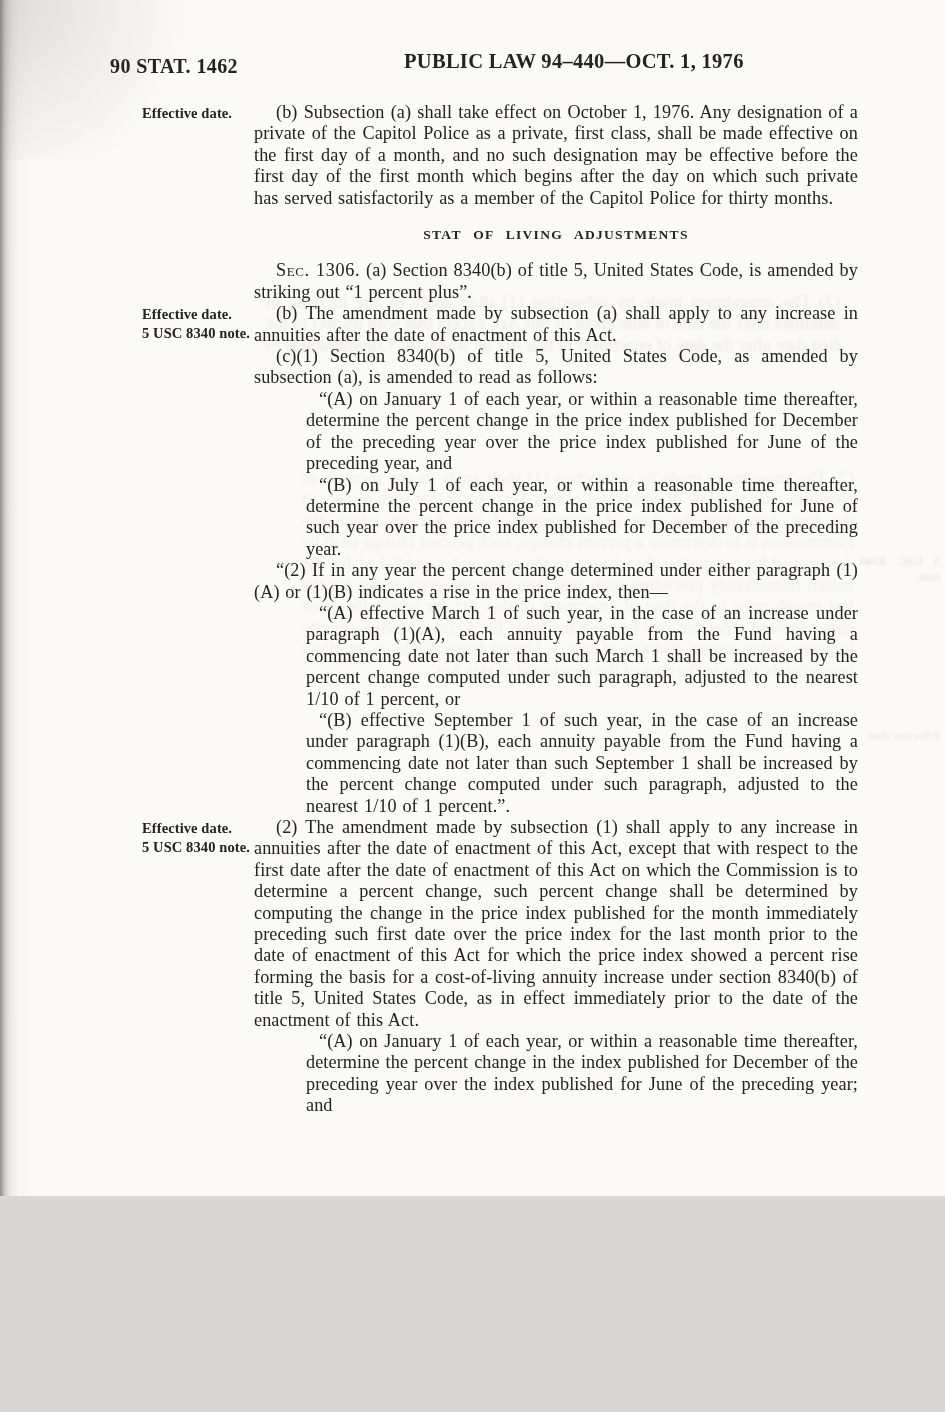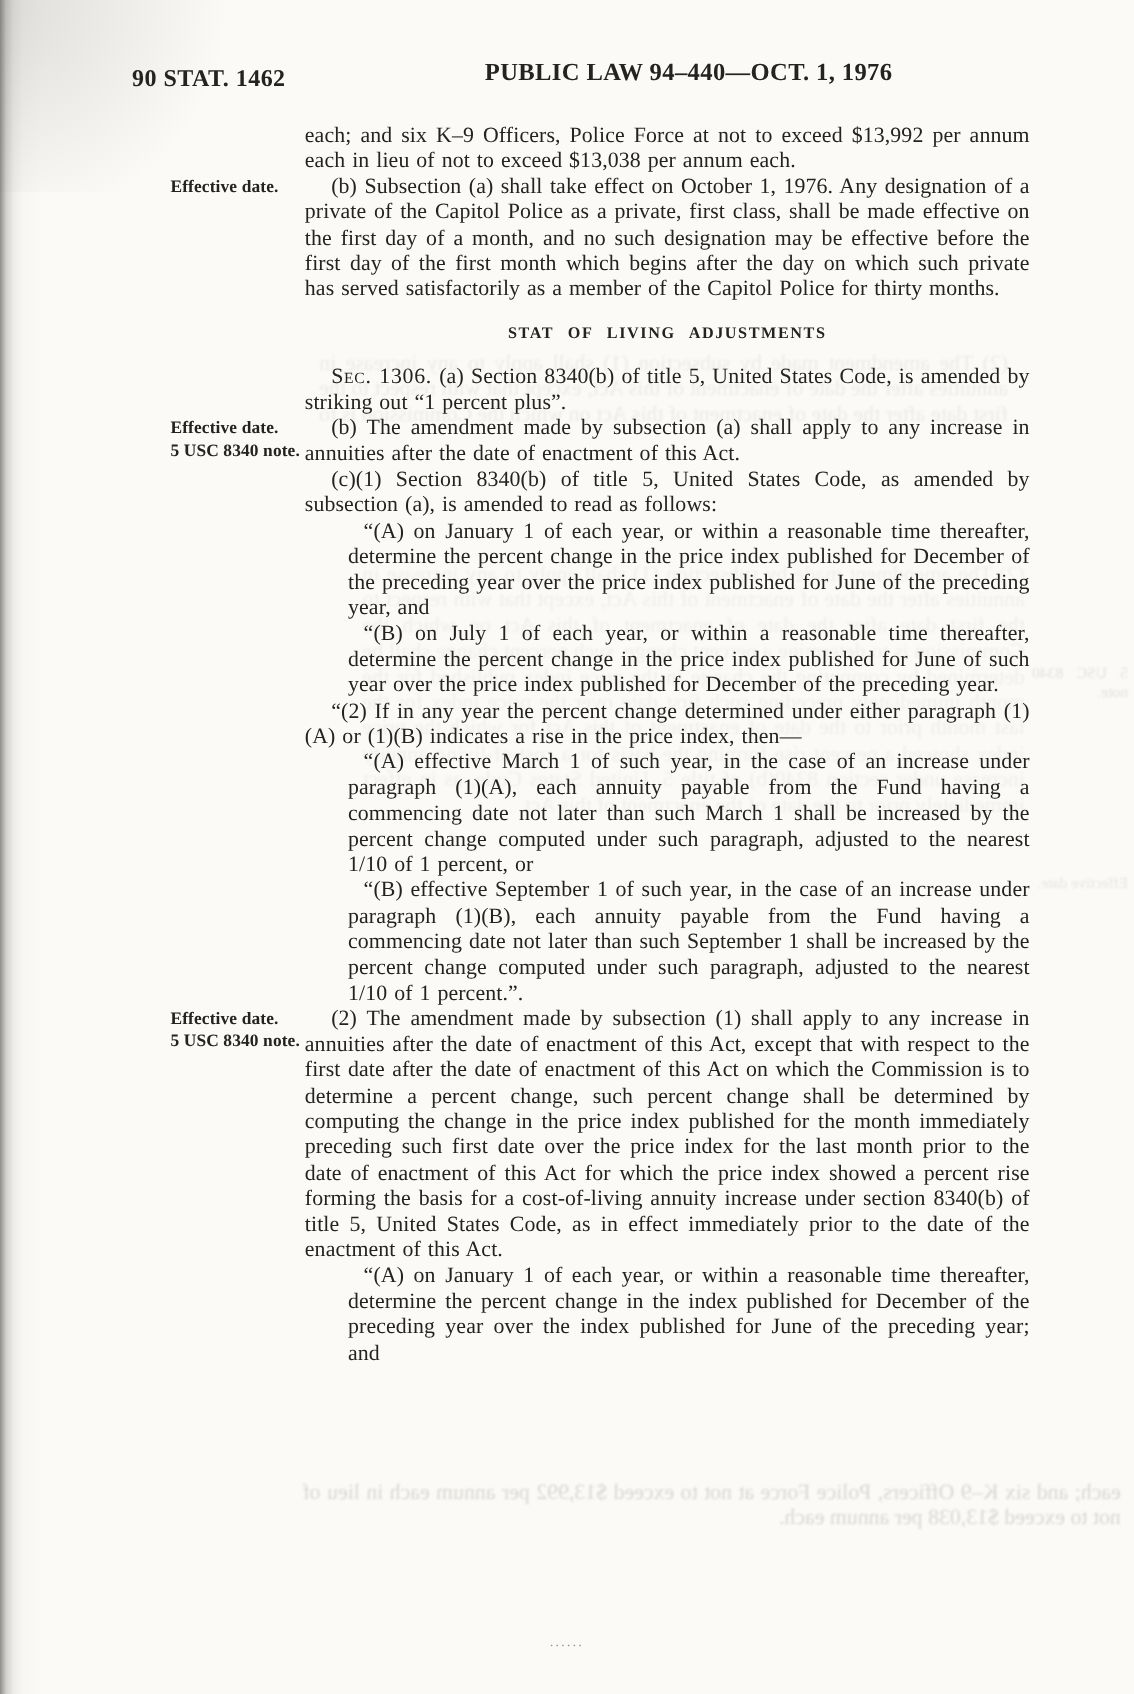--- a/index.html
+++ b/index.html
@@ -1,18 +1,18 @@
 <!DOCTYPE html>
 <html style="--ink: #242320; --paper: #fbfaf6;"><head>
 <meta charset="utf-8">
 <style>
   html,body { margin:0; padding:0; background:#d8d7d3; }
   .page {
     position:relative;
-    width:945px; height:1412px;
+    width:945px; height:1196px;
     background: var(--paper, #fbfaf6);
     font-family: "Liberation Serif", "DejaVu Serif", serif;
     color: var(--ink, #242320);
     overflow:hidden;
   }
   
   .edge-shadow {
     position:absolute; left:0; top:0; bottom:0; width:34px;
     background: linear-gradient(90deg,
       rgba(72,70,66,0.60) 0px,
@@ -41,21 +41,21 @@
   
   .col {
     position:absolute; left:254px; top:102px; width:604px;
     font-size:18.2px; line-height:21.4px;
     text-align:justify;
     letter-spacing:0.1px;
     word-spacing:0.06em;
   }
   .para { margin:0; position:relative; }
   .ind  { text-indent:22px; }
-  .q2   { margin-left:36px; text-indent:13px;font-family:Liberation Serif, serif; }
+  .q2   { margin-left:52px; text-indent:13px;font-family:Liberation Serif, serif; }
   .sc   { font-variant: small-caps; letter-spacing:0.6px; }
 
   .heading {
     margin:15px 0 15px 0;
     font-size:13.5px; font-weight:700;
     text-align:center; text-indent:0;
     letter-spacing:1.3px; word-spacing:7px;
   }
 
   
@@ -104,23 +104,20 @@
   <div class="ghost g-mid" aria-hidden="true">(2) The amendment made by subsection (1) shall apply to any increase in annuities after the date of enactment of this Act, except that with respect to the first date after the date of enactment of this Act on which the Commission is to determine a percent change, such percent change shall be determined by computing the change in the price index published for the month immediately preceding such first date over the price index for the last month prior to the date of enactment of this Act for which the price index showed a percent rise forming the basis for a cost-of-living annuity increase under section 8340(b) of title 5, United States Code, as in effect immediately prior to the date of the enactment of this Act.</div>
   <div class="ghost g-note1" aria-hidden="true">5 USC 8340 note.</div>
   <div class="ghost g-note2" aria-hidden="true">Effective date.</div>
   <div class="ghost g-bottom" aria-hidden="true">each; and six K–9 Officers, Police Force at not to exceed $13,992 per annum each in lieu of not to exceed $13,038 per annum each.</div>
 
   <div class="hdr-stat">90 STAT. 1462</div>
   <div class="hdr-law">PUBLIC LAW 94–440—OCT. 1, 1976</div>
 
   <main class="col">
 
-    <p class="para">
-      <span class="ptext">each; and six K–9 Officers, Police Force at not to exceed $13,992 per annum each in lieu of not to exceed $13,038 per annum each.</span>
-    </p>
 
     <p class="para ind">
       <span class="mnote">
         <span class="mnote-line">Effective date.</span>
       </span>
       <span class="ptext">(b) Subsection (a) shall take effect on October 1, 1976. Any designation of a private of the Capitol Police as a private, first class, shall be made effective on the first day of a month, and no such designation may be effective before the first day of the first month which begins after the day on which such private has served satisfactorily as a member of the Capitol Police for thirty months.</span>
     </p>
 
     <p class="para heading">STAT OF LIVING ADJUSTMENTS</p>
 

